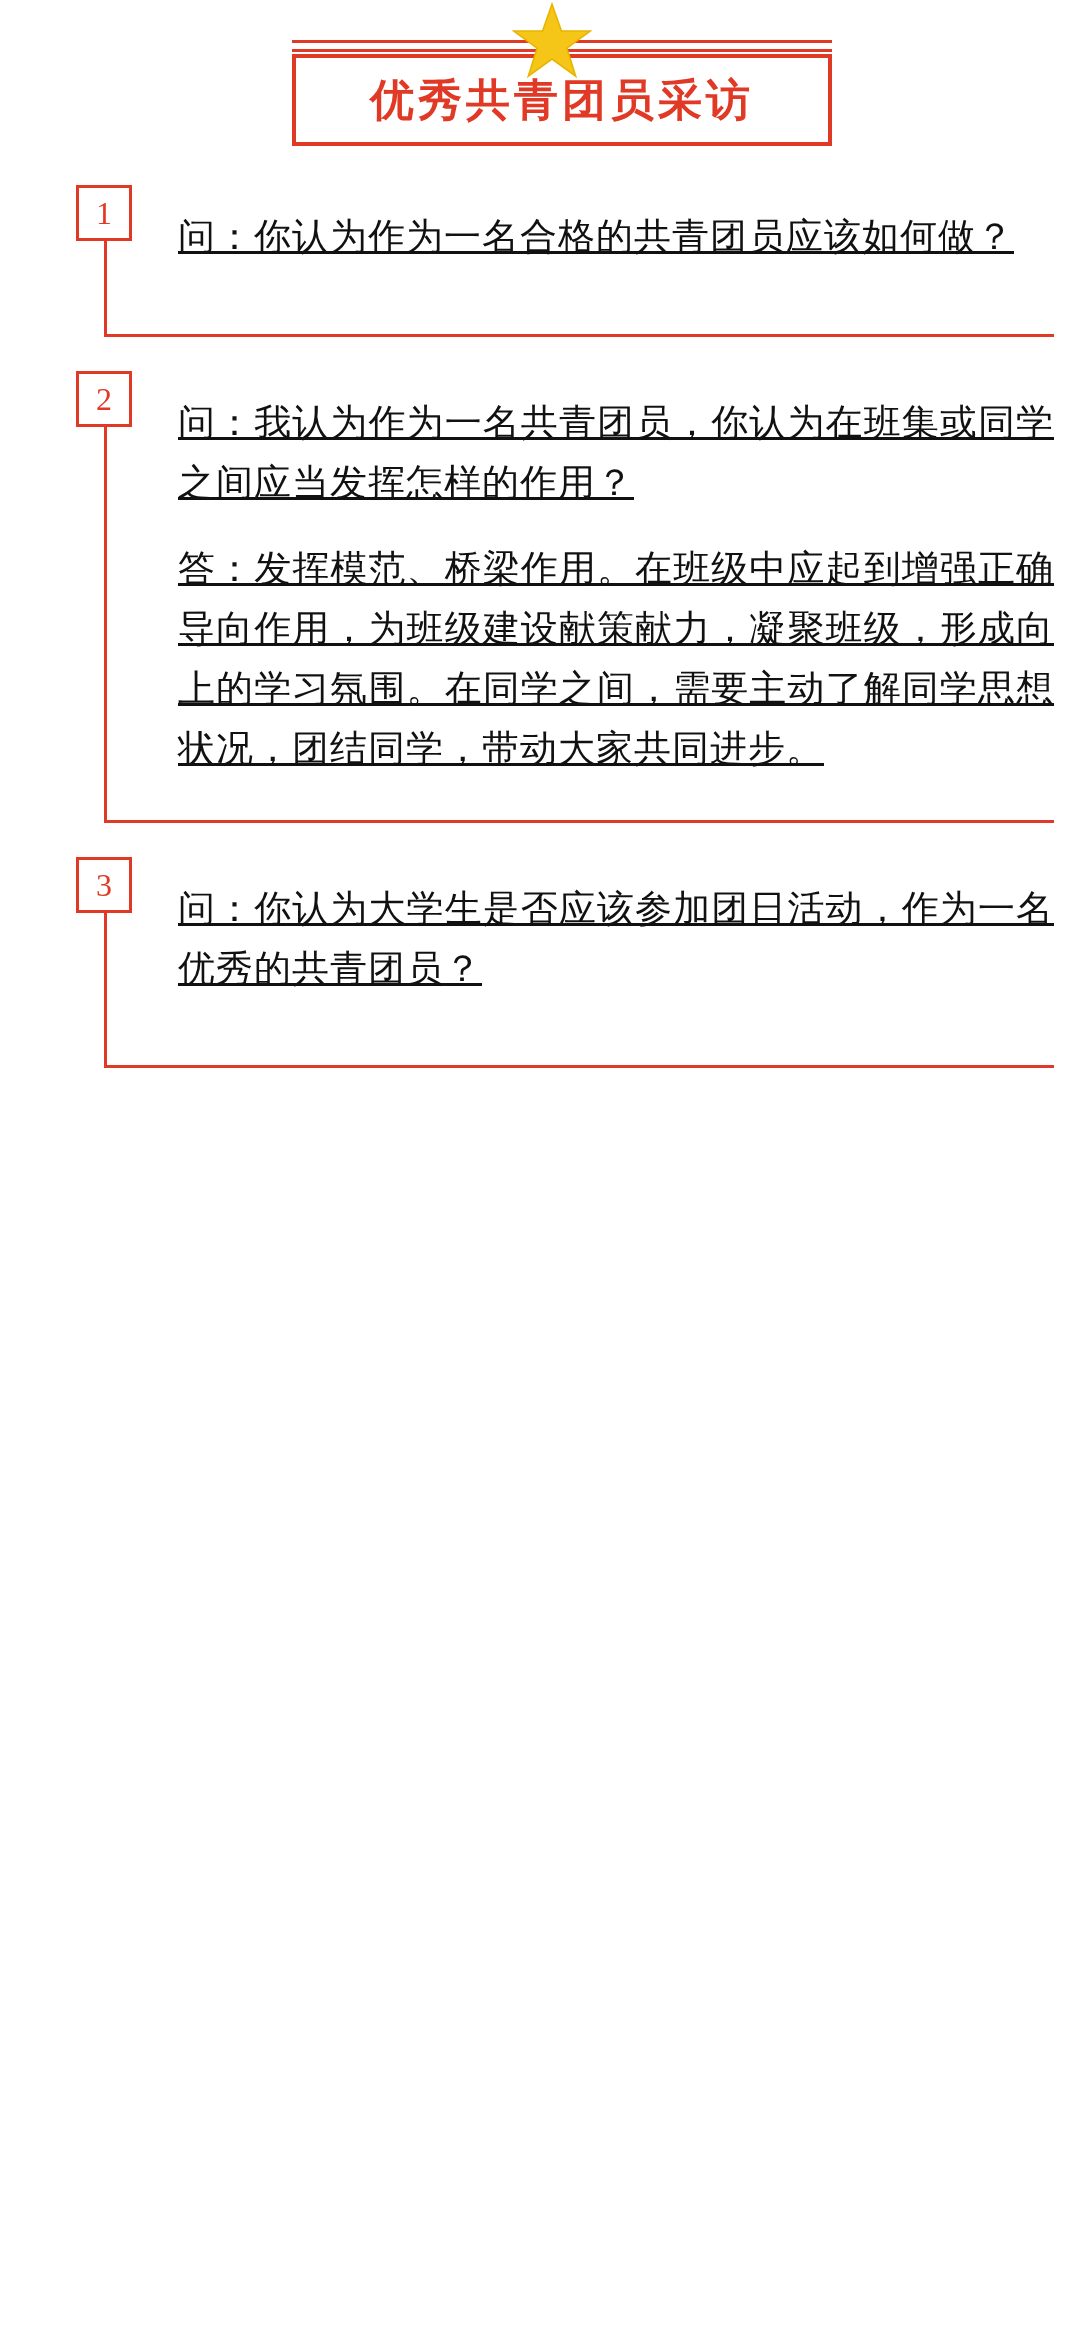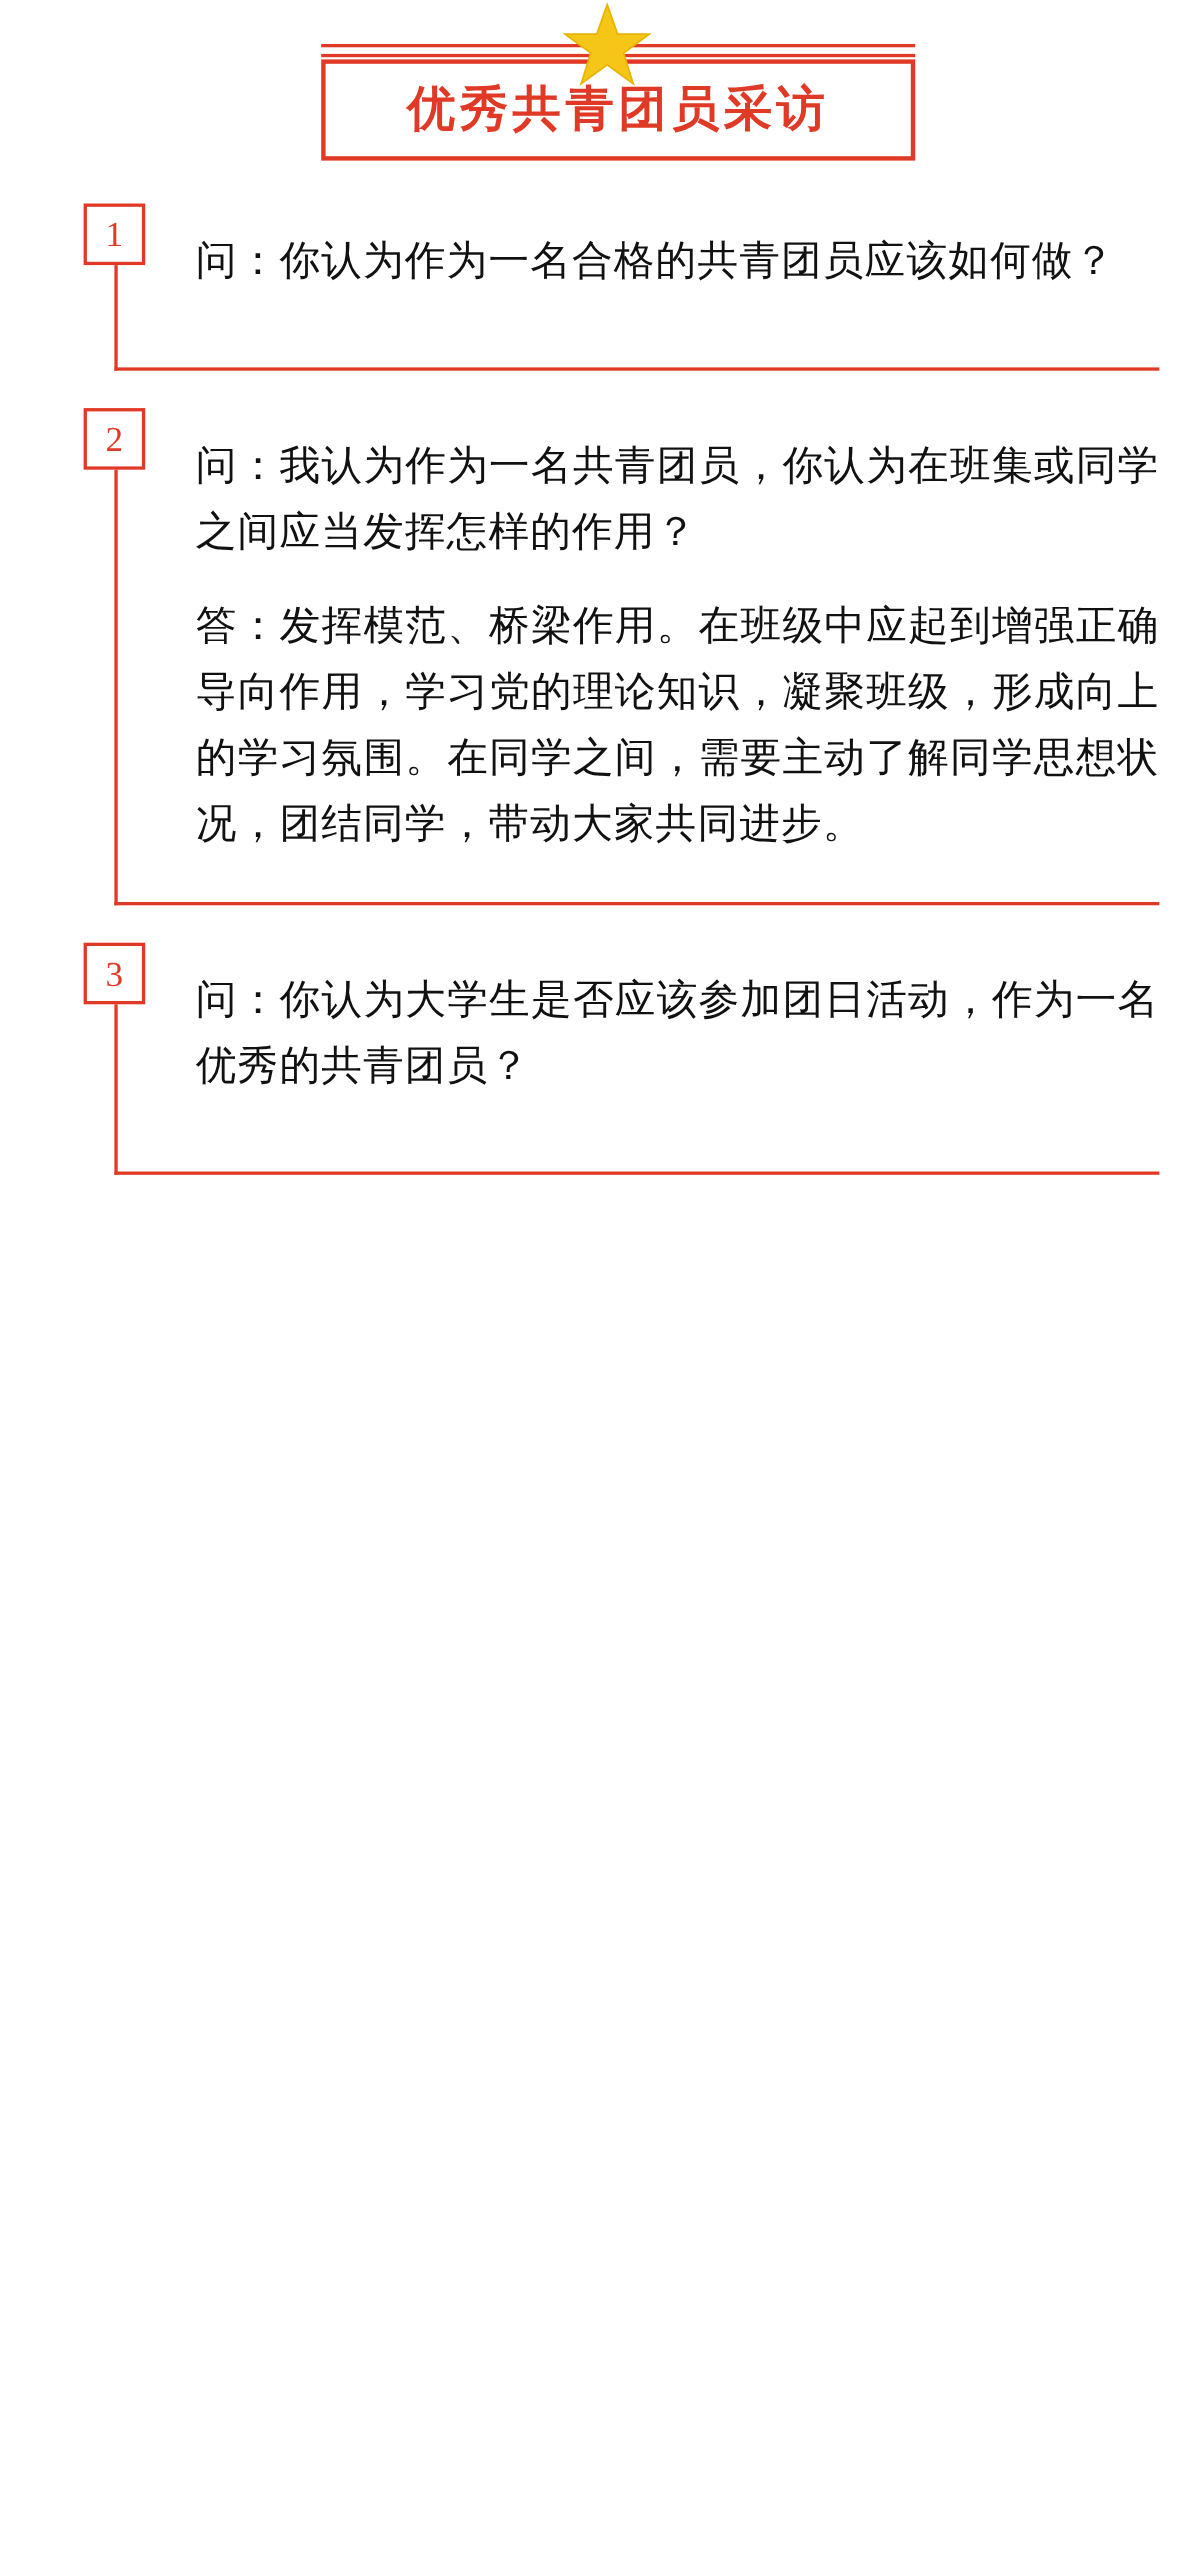--- a/index.html
+++ b/index.html
@@ -128,20 +128,21 @@
     padding: 22px 0 44px 72px;
   }
   .qa-q, .qa-a {
     font-size: 37px;
     line-height: 1.62;
     letter-spacing: 1px;
     text-align: justify;
     text-justify: inter-ideograph;
     color: #111111;
     margin: 0;
+    text-decoration: underline;
   }
   .qa-q { margin-bottom: 26px; }
 
   
   .qa-block:last-child { margin-bottom: 0; }
 </style>
 </head>
 <body>
 
 <div class="page">
@@ -177,21 +178,21 @@
     </div>
 
     <div class="qa-block">
       <div class="left-rail"></div>
       <div class="bottom-rail"></div>
       <div class="num-box">
         <span>2</span>
       </div>
       <div class="qa-body">
         <p class="qa-q">问：我认为作为一名共青团员，你认为在班集或同学之间应当发挥怎样的作用？</p>
-        <p class="qa-a">答：发挥模范、桥梁作用。在班级中应起到增强正确导向作用，学习党的理论知识，凝聚班级，形成向上的学习氛围。在同学之间，需要主动了解同学思想状况，团结同学，带动大家共同进步。</p>
+        <p class="qa-a">答：发挥模范、桥梁作用。在班级中应起到增强正确导向作用，为班级建设献策献力，凝聚班级，形成向上的学习氛围。在同学之间，需要主动了解同学思想状况，团结同学，带动大家共同进步。</p>
       </div>
     </div>
 
     <div class="qa-block">
       <div class="left-rail"></div>
       <div class="bottom-rail"></div>
       <div class="num-box">
         <span>3</span>
       </div>
       <div class="qa-body">

